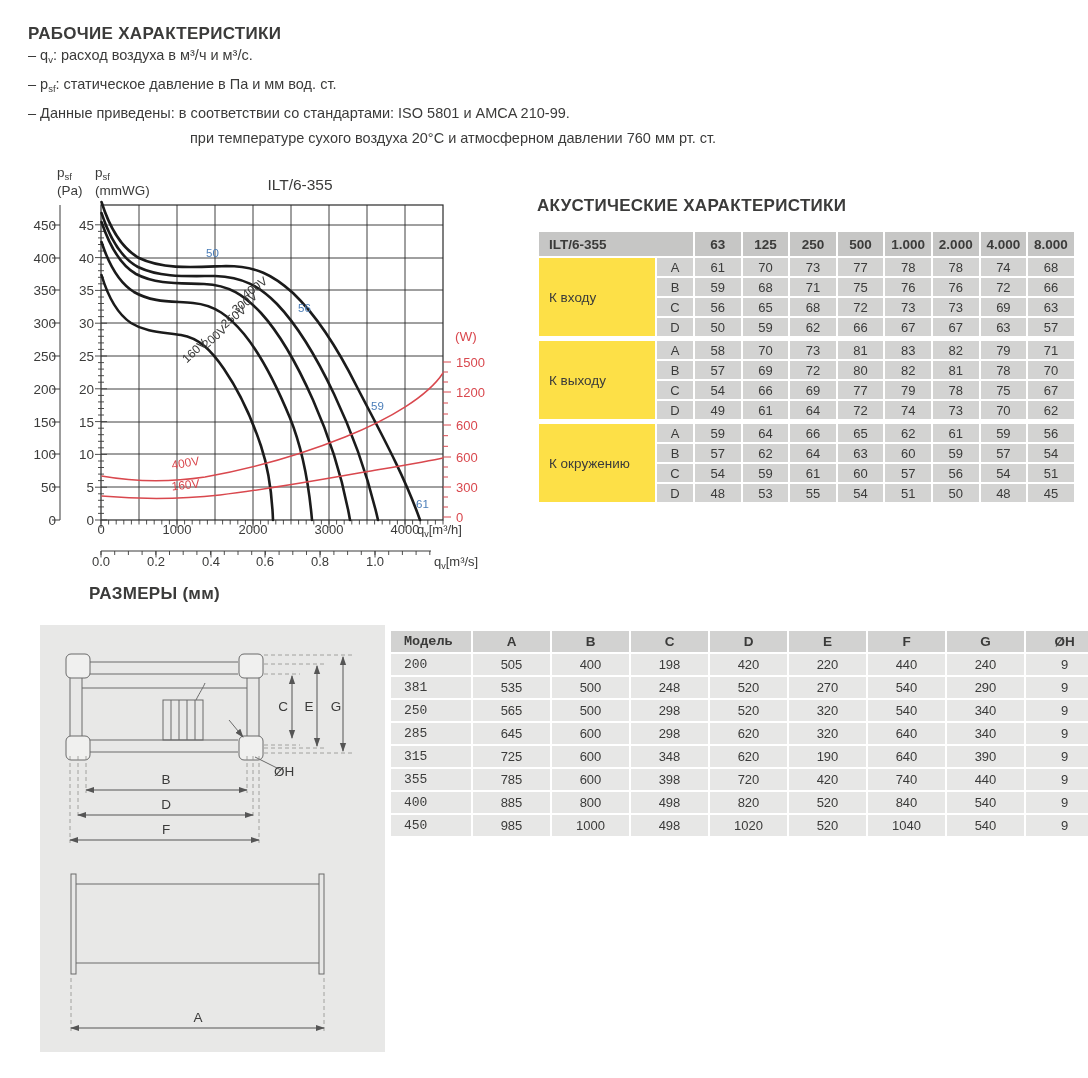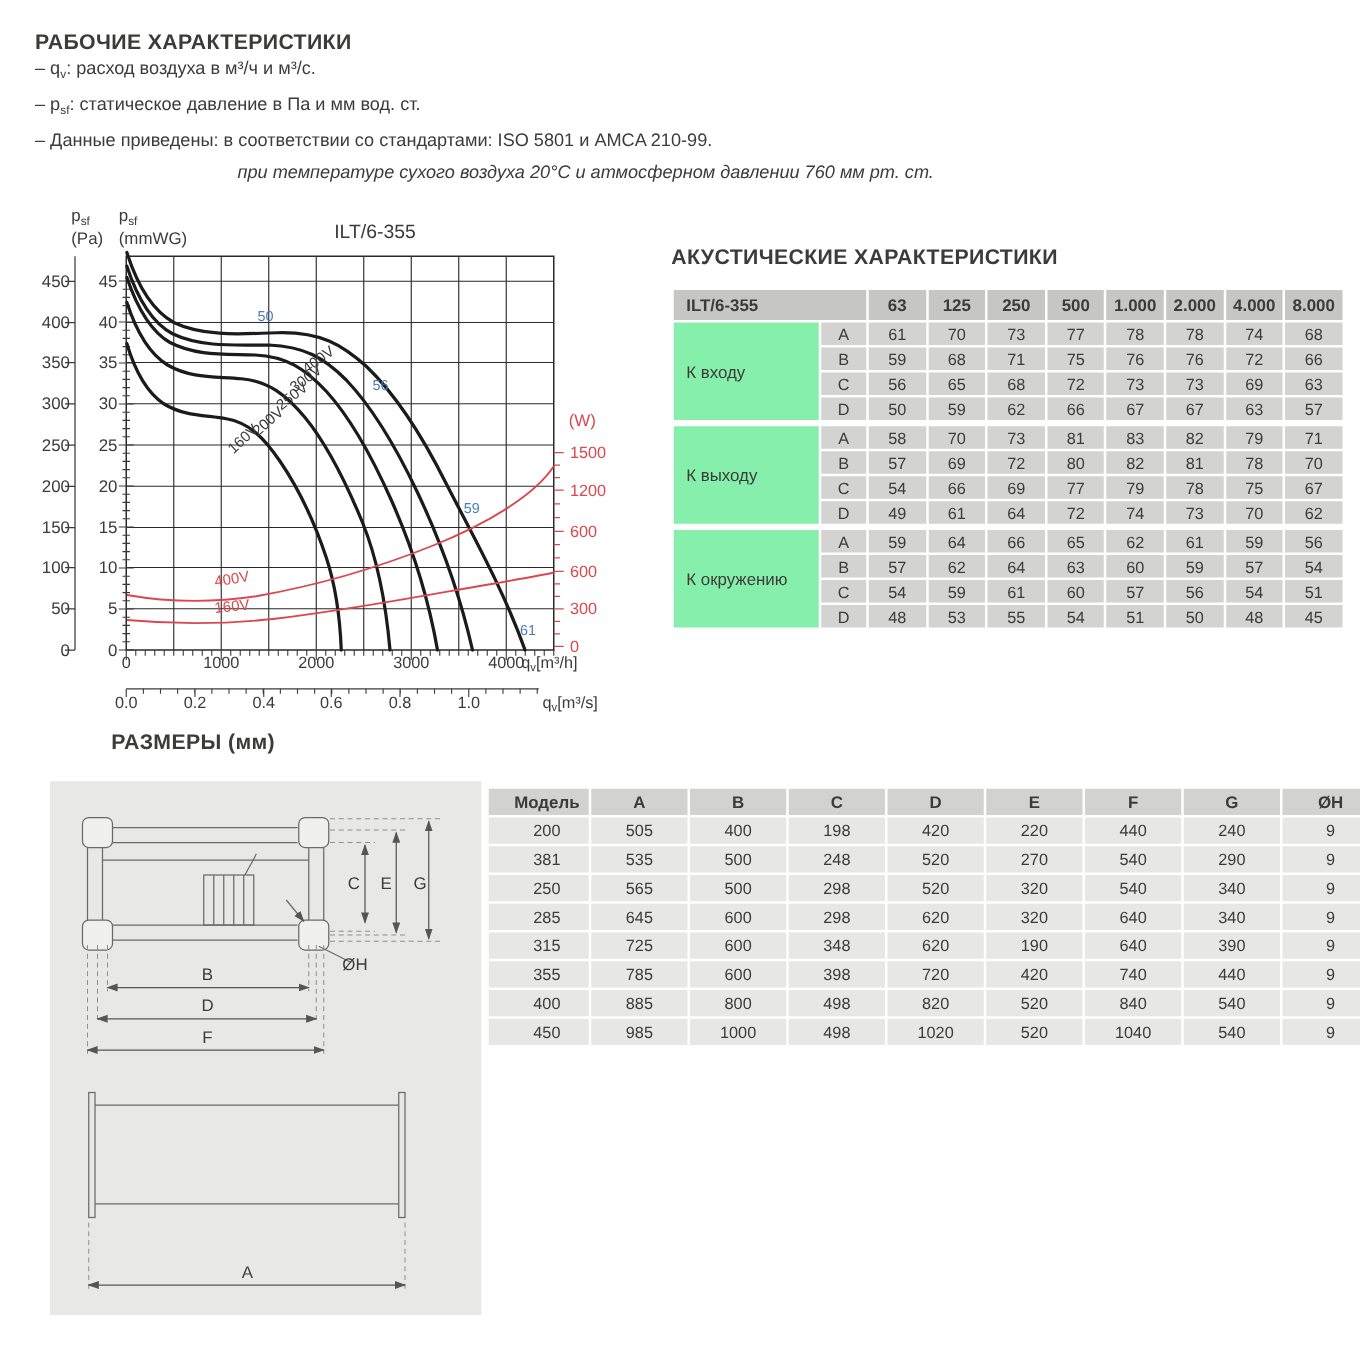--- a/index.html
+++ b/index.html
@@ -4,42 +4,42 @@
 <style>
   html,body{margin:0;padding:0;background:#ffffff;}
   .page{position:relative;width:1088px;height:1054px;background:#fff;
         font-family:"Liberation Sans",sans-serif;color:#3b3b3a;overflow:hidden;}
   h2{position:absolute;margin:0;font-size:17px;font-weight:700;letter-spacing:.3px;color:#3b3b3a;}
   #working-title{left:28px;top:24px;}
   #acoustic-title{left:537px;top:196px;}
   #dims-title{left:60px;top:584px;margin-left:29px;}
   .bullets{position:absolute;left:28px;top:43px;font-size:14.5px;line-height:25px;}
   .bullet .sub{font-size:9.5px;vertical-align:-3px;}
-  .bullet.indent{padding-left:162px;font-style:italic;}
+  .bullet.indent{padding-left:162px;}
 
   svg{font-family:"Liberation Sans",sans-serif;}
   #fan-chart{position:absolute;left:30px;top:158px;}
   .panel{position:absolute;left:40px;top:625px;width:345px;height:427px;background:#e8e8e7;}
   #drawing{position:absolute;left:0;top:0;}
   .dl{stroke:#6a6a6a;stroke-width:1;fill:none;}
   .ext{stroke:#8f8f8e;stroke-width:.8;stroke-dasharray:4 3;fill:none;}
   .dim{stroke:#555;stroke-width:1;marker-start:url(#ae);marker-end:url(#ae);}
   .dtx{font-size:13.5px;fill:#3b3b3a;text-anchor:middle;}
 
   table{position:absolute;border-collapse:separate;border-spacing:2px;table-layout:fixed;}
   #acoustic-table{left:537px;top:230px;width:517px;font-size:13px;}
   #acoustic-table th{background:#c6c6c5;height:24px;font-size:13.5px;font-weight:700;text-align:center;padding:0;}
   #acoustic-table th.model{text-align:left;padding-left:10px;}
-  #acoustic-table tbody th.group{background:#86efac;font-weight:400;text-align:left;padding-left:10px;font-size:13.5px;}
+  #acoustic-table tbody th.group{background:#fde047;font-weight:400;text-align:left;padding-left:10px;font-size:13.5px;}
   #acoustic-table tbody td{background:#d3d3d2;text-align:center;height:18px;padding:0;}
   #acoustic-table tr.spacer td{background:transparent;height:1px;}
   #dims-table{left:389px;top:629px;width:698px;font-size:13px;}
   #dims-table th{background:#d2d2d1;height:21px;font-size:13.5px;font-weight:700;text-align:center;padding:0;}
   #dims-table td{background:#e7e7e6;height:21px;text-align:center;padding:0;}
-  #dims-table th:first-child,#dims-table td:first-child{text-align:center;padding-left:13px;}
+  #dims-table th:first-child,#dims-table td:first-child{text-align:left;padding-left:13px;font-family:Liberation Mono, monospace;}
 </style>
 </head>
 <body>
 
 <div class="page">
 
   <h2 id="working-title">РАБОЧИЕ ХАРАКТЕРИСТИКИ</h2>
   <div class="bullets" id="bullets">
       <div class="bullet"><span>– q</span><span class="sub">v</span><span>: расход воздуха в м³/ч и м³/с.</span></div>
       <div class="bullet"><span>– p</span><span class="sub">sf</span><span>: статическое давление в Па и мм вод. ст.</span></div>

